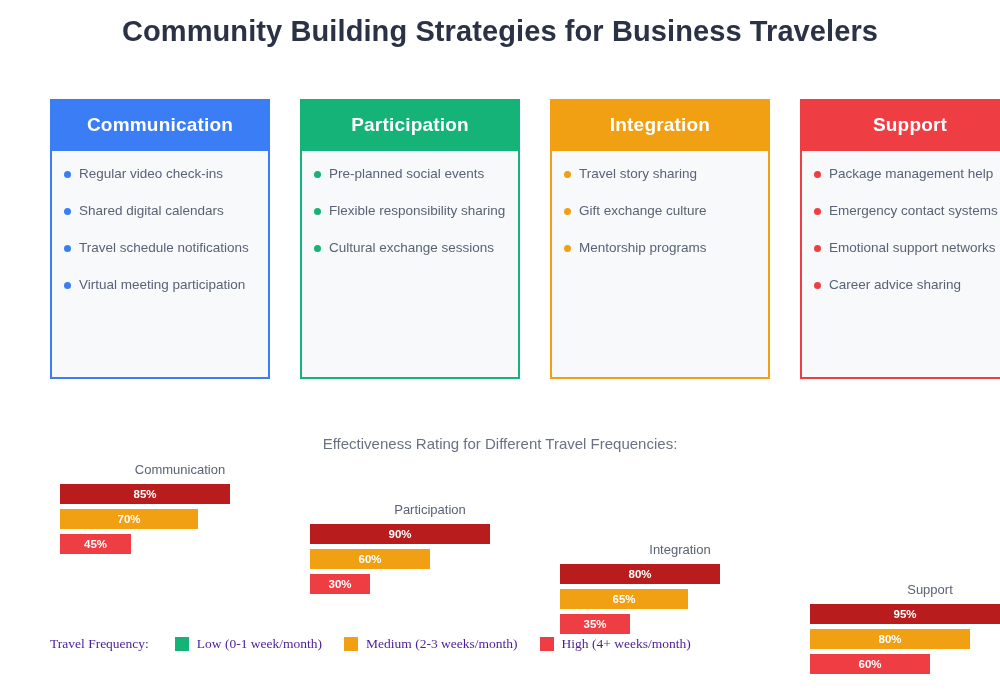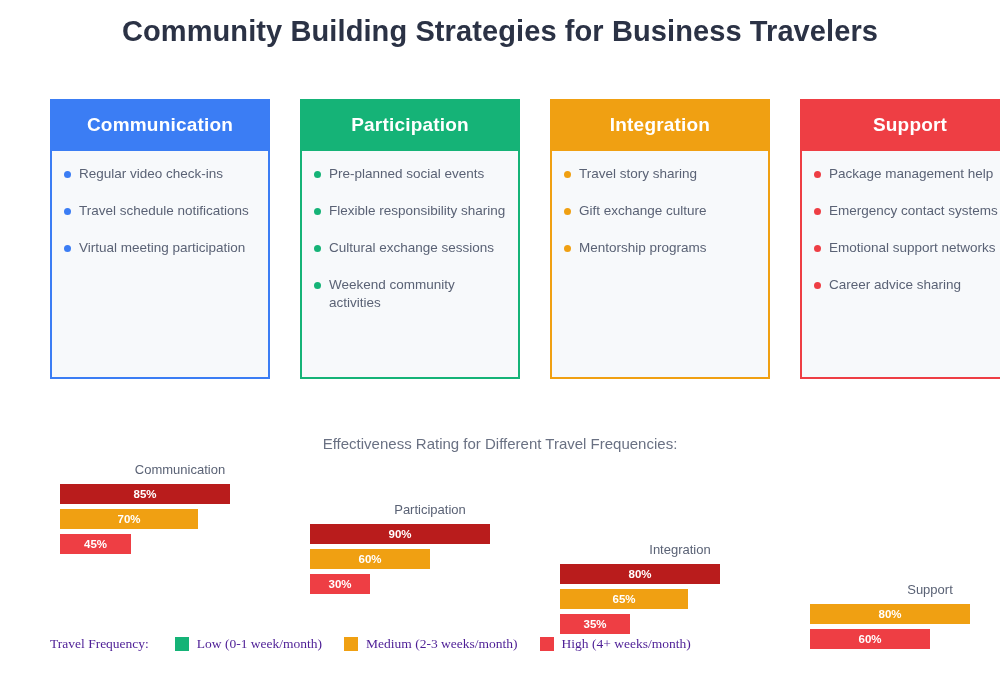--- a/index.html
+++ b/index.html
@@ -173,20 +173,24 @@
 <div class="cards-row">
     <div class="card accent-blue">
       <div class="card-header">Communication</div>
       <div class="card-body">
         <div class="card-item">
           <span class="bullet"></span>
           <span class="card-item-text">Regular video check-ins</span>
         </div>
         <div class="card-item">
           <span class="bullet"></span>
+          <span class="card-item-text">Shared digital calendars</span>
+        </div>
+        <div class="card-item">
+          <span class="bullet"></span>
           <span class="card-item-text">Travel schedule notifications</span>
         </div>
         <div class="card-item">
           <span class="bullet"></span>
           <span class="card-item-text">Virtual meeting participation</span>
         </div>
       </div>
     </div>
     <div class="card accent-green">
       <div class="card-header">Participation</div>
@@ -195,24 +199,20 @@
           <span class="bullet"></span>
           <span class="card-item-text">Pre-planned social events</span>
         </div>
         <div class="card-item">
           <span class="bullet"></span>
           <span class="card-item-text">Flexible responsibility sharing</span>
         </div>
         <div class="card-item">
           <span class="bullet"></span>
           <span class="card-item-text">Cultural exchange sessions</span>
-        </div>
-        <div class="card-item">
-          <span class="bullet"></span>
-          <span class="card-item-text">Weekend community activities</span>
         </div>
       </div>
     </div>
     <div class="card accent-orange">
       <div class="card-header">Integration</div>
       <div class="card-body">
         <div class="card-item">
           <span class="bullet"></span>
           <span class="card-item-text">Travel story sharing</span>
         </div>
@@ -265,20 +265,21 @@
       <div class="bar high" style="width: 60px;">30%</div>
     </div>
     <div class="bar-group" style="left: 560px; top: 542px;">
       <div class="bar-group-label">Integration</div>
       <div class="bar low" style="width: 160px;">80%</div>
       <div class="bar medium" style="width: 128px;">65%</div>
       <div class="bar high" style="width: 70px;">35%</div>
     </div>
     <div class="bar-group" style="left: 810px; top: 582px;">
       <div class="bar-group-label">Support</div>
+      <div class="bar low" style="width: 190px;">95%</div>
       <div class="bar medium" style="width: 160px;">80%</div>
       <div class="bar high" style="width: 120px;">60%</div>
     </div>
   </div>
 
 <div class="legend">
   <span class="legend-title">Travel Frequency:</span>
   <span id="legend-items" style="display:flex;align-items:center;">
       <span class="legend-item">
         <span class="legend-swatch low"></span>

